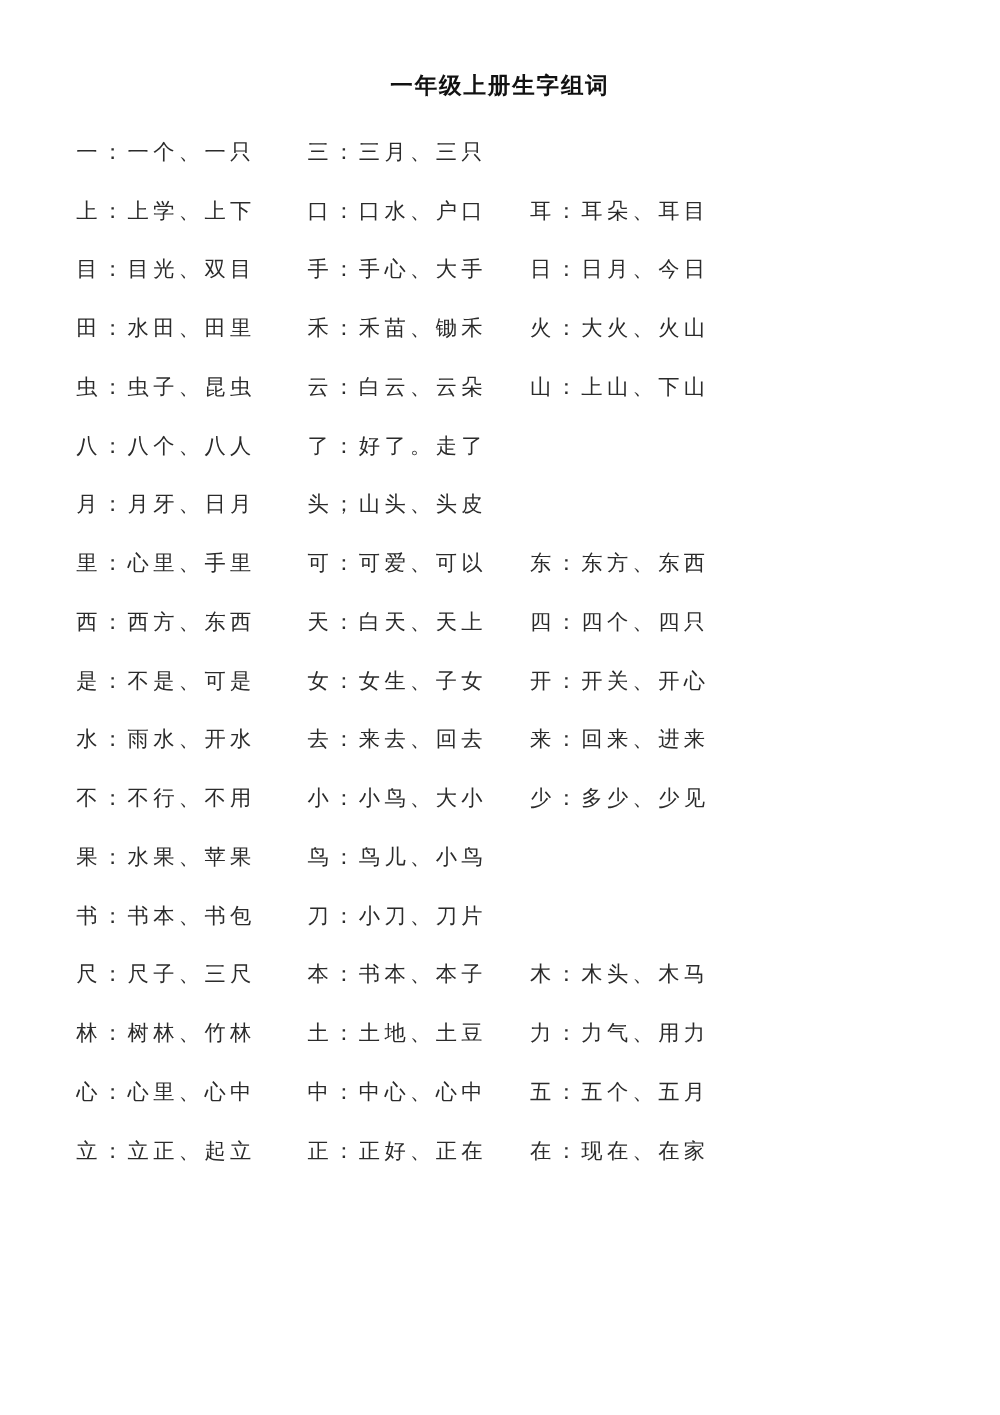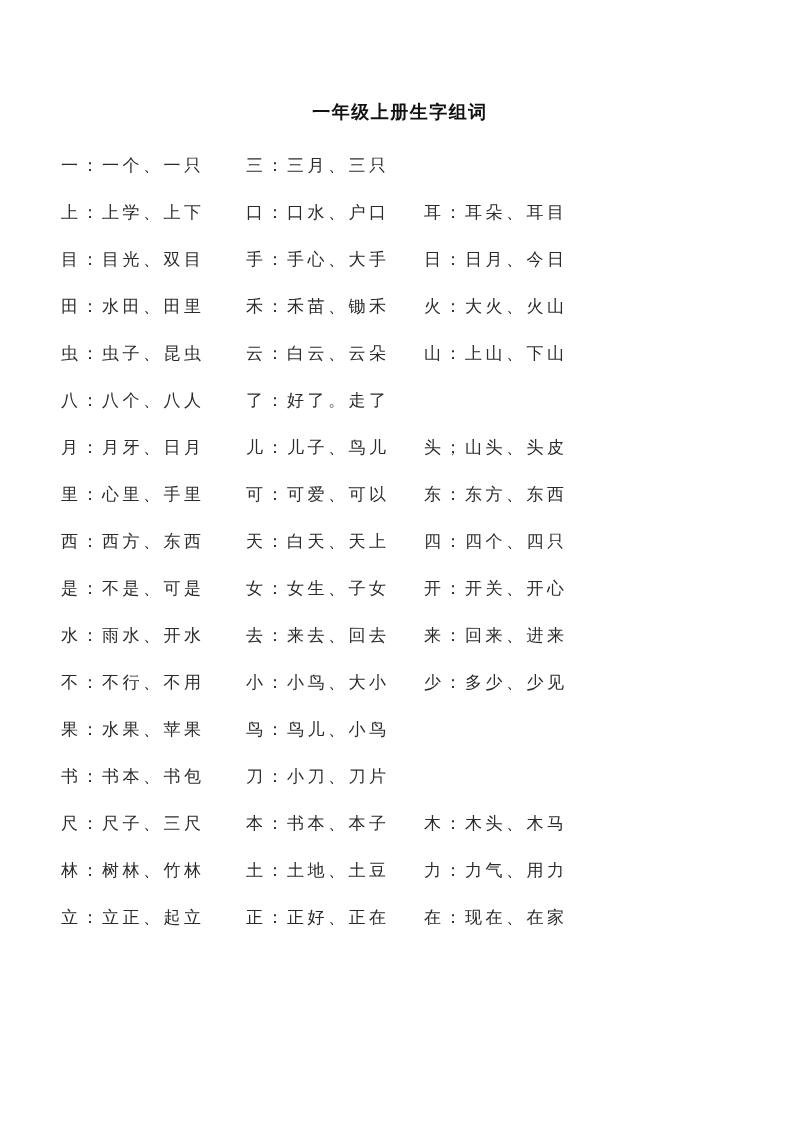--- a/index.html
+++ b/index.html
@@ -15,21 +15,21 @@
     color: #2b2b2b;
   }
   .page {
     width: 800px;
     height: 1132px;
     background: #ffffff;
     position: relative;
   }
   .title {
     margin: 0;
-    padding-top: 100px;
+    padding-top: 56px;
     text-align: center;
     font-family: Liberation Sans, sans-serif;
     font-weight: bold;
     font-size: 18px;
     letter-spacing: 1.5px;
     color: #111111;
   }
   .grid {
     margin-top: 18px;
     margin-left: 61px;
@@ -87,21 +87,20 @@
     </div>
 
     <div class="row">
       <div class="cell">八：八个、八人</div>
       <div class="cell">了：好了。走了</div>
     </div>
 
 
     <div class="row">
       <div class="cell">月：月牙、日月</div>
-      <div class="cell">儿：儿子、鸟儿</div>
       <div class="cell">头；山头、头皮</div>
     </div>
 
     <div class="row">
       <div class="cell">里：心里、手里</div>
       <div class="cell">可：可爱、可以</div>
       <div class="cell">东：东方、东西</div>
     </div>
 
     <div class="row">
@@ -143,20 +142,25 @@
       <div class="cell">本：书本、本子</div>
       <div class="cell">木：木头、木马</div>
     </div>
 
     <div class="row">
       <div class="cell">林：树林、竹林</div>
       <div class="cell">土：土地、土豆</div>
       <div class="cell">力：力气、用力</div>
     </div>
 
+    <div class="row">
+      <div class="cell">心：心里、心中</div>
+      <div class="cell">中：中心、心中</div>
+      <div class="cell">五：五个、五月</div>
+    </div>
 
     <div class="row">
       <div class="cell">立：立正、起立</div>
       <div class="cell">正：正好、正在</div>
       <div class="cell">在：现在、在家</div>
     </div>
 
   </div>
 </div>
 

